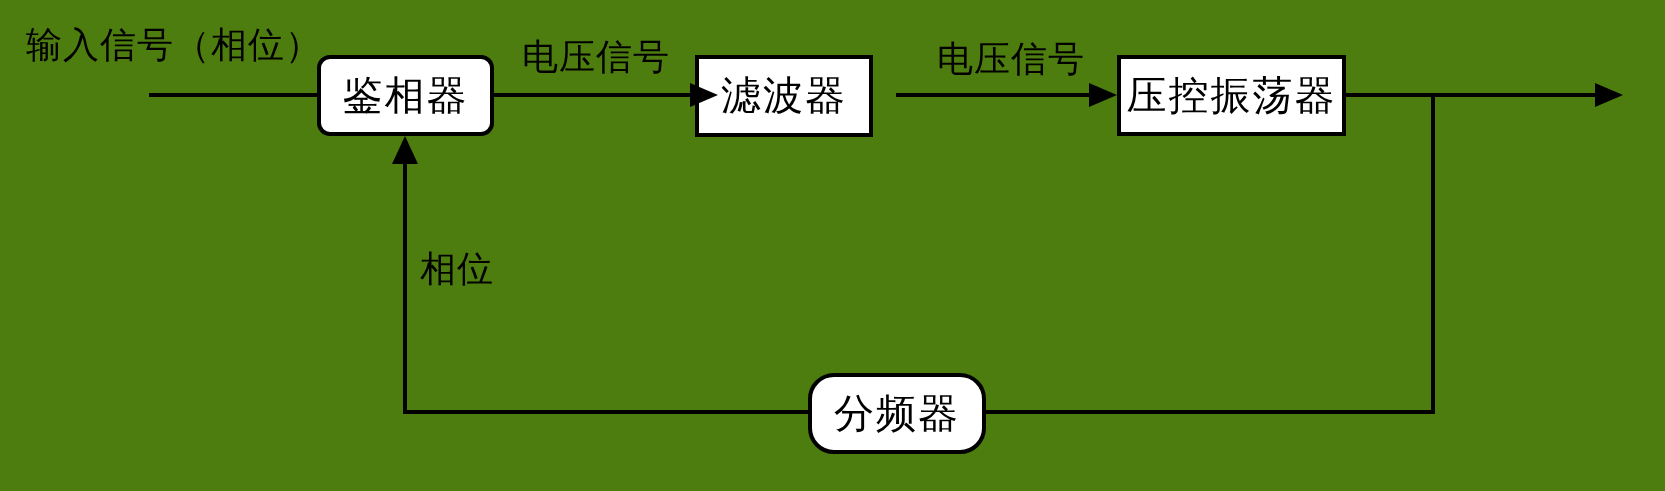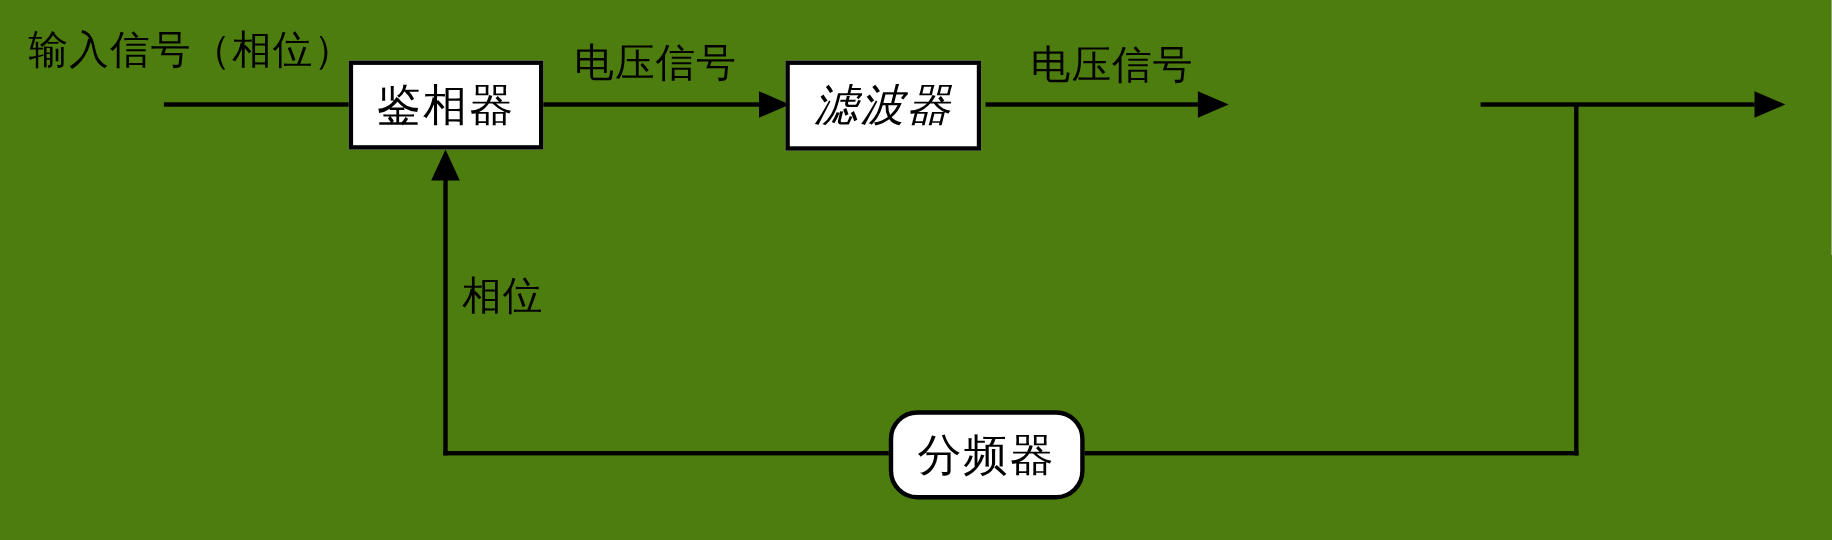--- a/index.html
+++ b/index.html
@@ -57,22 +57,22 @@
     border-bottom: 28px solid #000000;
   }
   .edge-label {
     position: absolute;
     font-size: 36px;
     line-height: 1.1;
     white-space: nowrap;
     letter-spacing: 1px;
   }
   
-  #box-pd     { left: 317px;  top: 55px;  width: 177px; height: 81px; }
-  #box-filter { left: 714px;  top: 55px;  width: 178px; height: 82px; font-style: italic; }
+  #box-pd     { left: 317px;  top: 55px;  width: 177px; height: 81px; border-radius: 13px; }
+  #box-filter { left: 695px;  top: 55px;  width: 178px; height: 82px; }
   #box-vco    { left: 1117px; top: 55px;  width: 229px; height: 81px; }
   #box-div    { left: 808px;  top: 373px; width: 178px; height: 81px; border-radius: 26px; }
   
   #line-input      { left: 149px;  top: 93px; width: 168px; }
   #line-pd-filter  { left: 494px;  top: 93px; width: 196px; }
   #arrow-filter-in { left: 690px;  top: 83px; }
   #line-filter-vco { left: 896px;  top: 93px; width: 193px; }
   #arrow-vco-in    { left: 1089px; top: 83px; }
   #line-output     { left: 1346px; top: 93px; width: 249px; }
   #arrow-output    { left: 1595px; top: 83px; }
@@ -94,20 +94,21 @@
 
 <div id="diagram">
 
   <div class="edge-label" id="lbl-input">输入信号（相位）</div>
   <div class="edge-label" id="lbl-v1">电压信号</div>
   <div class="edge-label" id="lbl-v2">电压信号</div>
   <div class="edge-label" id="lbl-phase">相位</div>
 
   <div class="box" id="box-pd">鉴相器</div>
   <div class="box" id="box-filter">滤波器</div>
+  <div class="box" id="box-vco">压控振荡器</div>
   <div class="box" id="box-div">分频器</div>
 
   <div class="hline" id="line-input"></div>
   <div class="hline" id="line-pd-filter"></div>
   <div class="arrow-right" id="arrow-filter-in"></div>
   <div class="hline" id="line-filter-vco"></div>
   <div class="arrow-right" id="arrow-vco-in"></div>
   <div class="hline" id="line-output"></div>
   <div class="arrow-right" id="arrow-output"></div>
 

